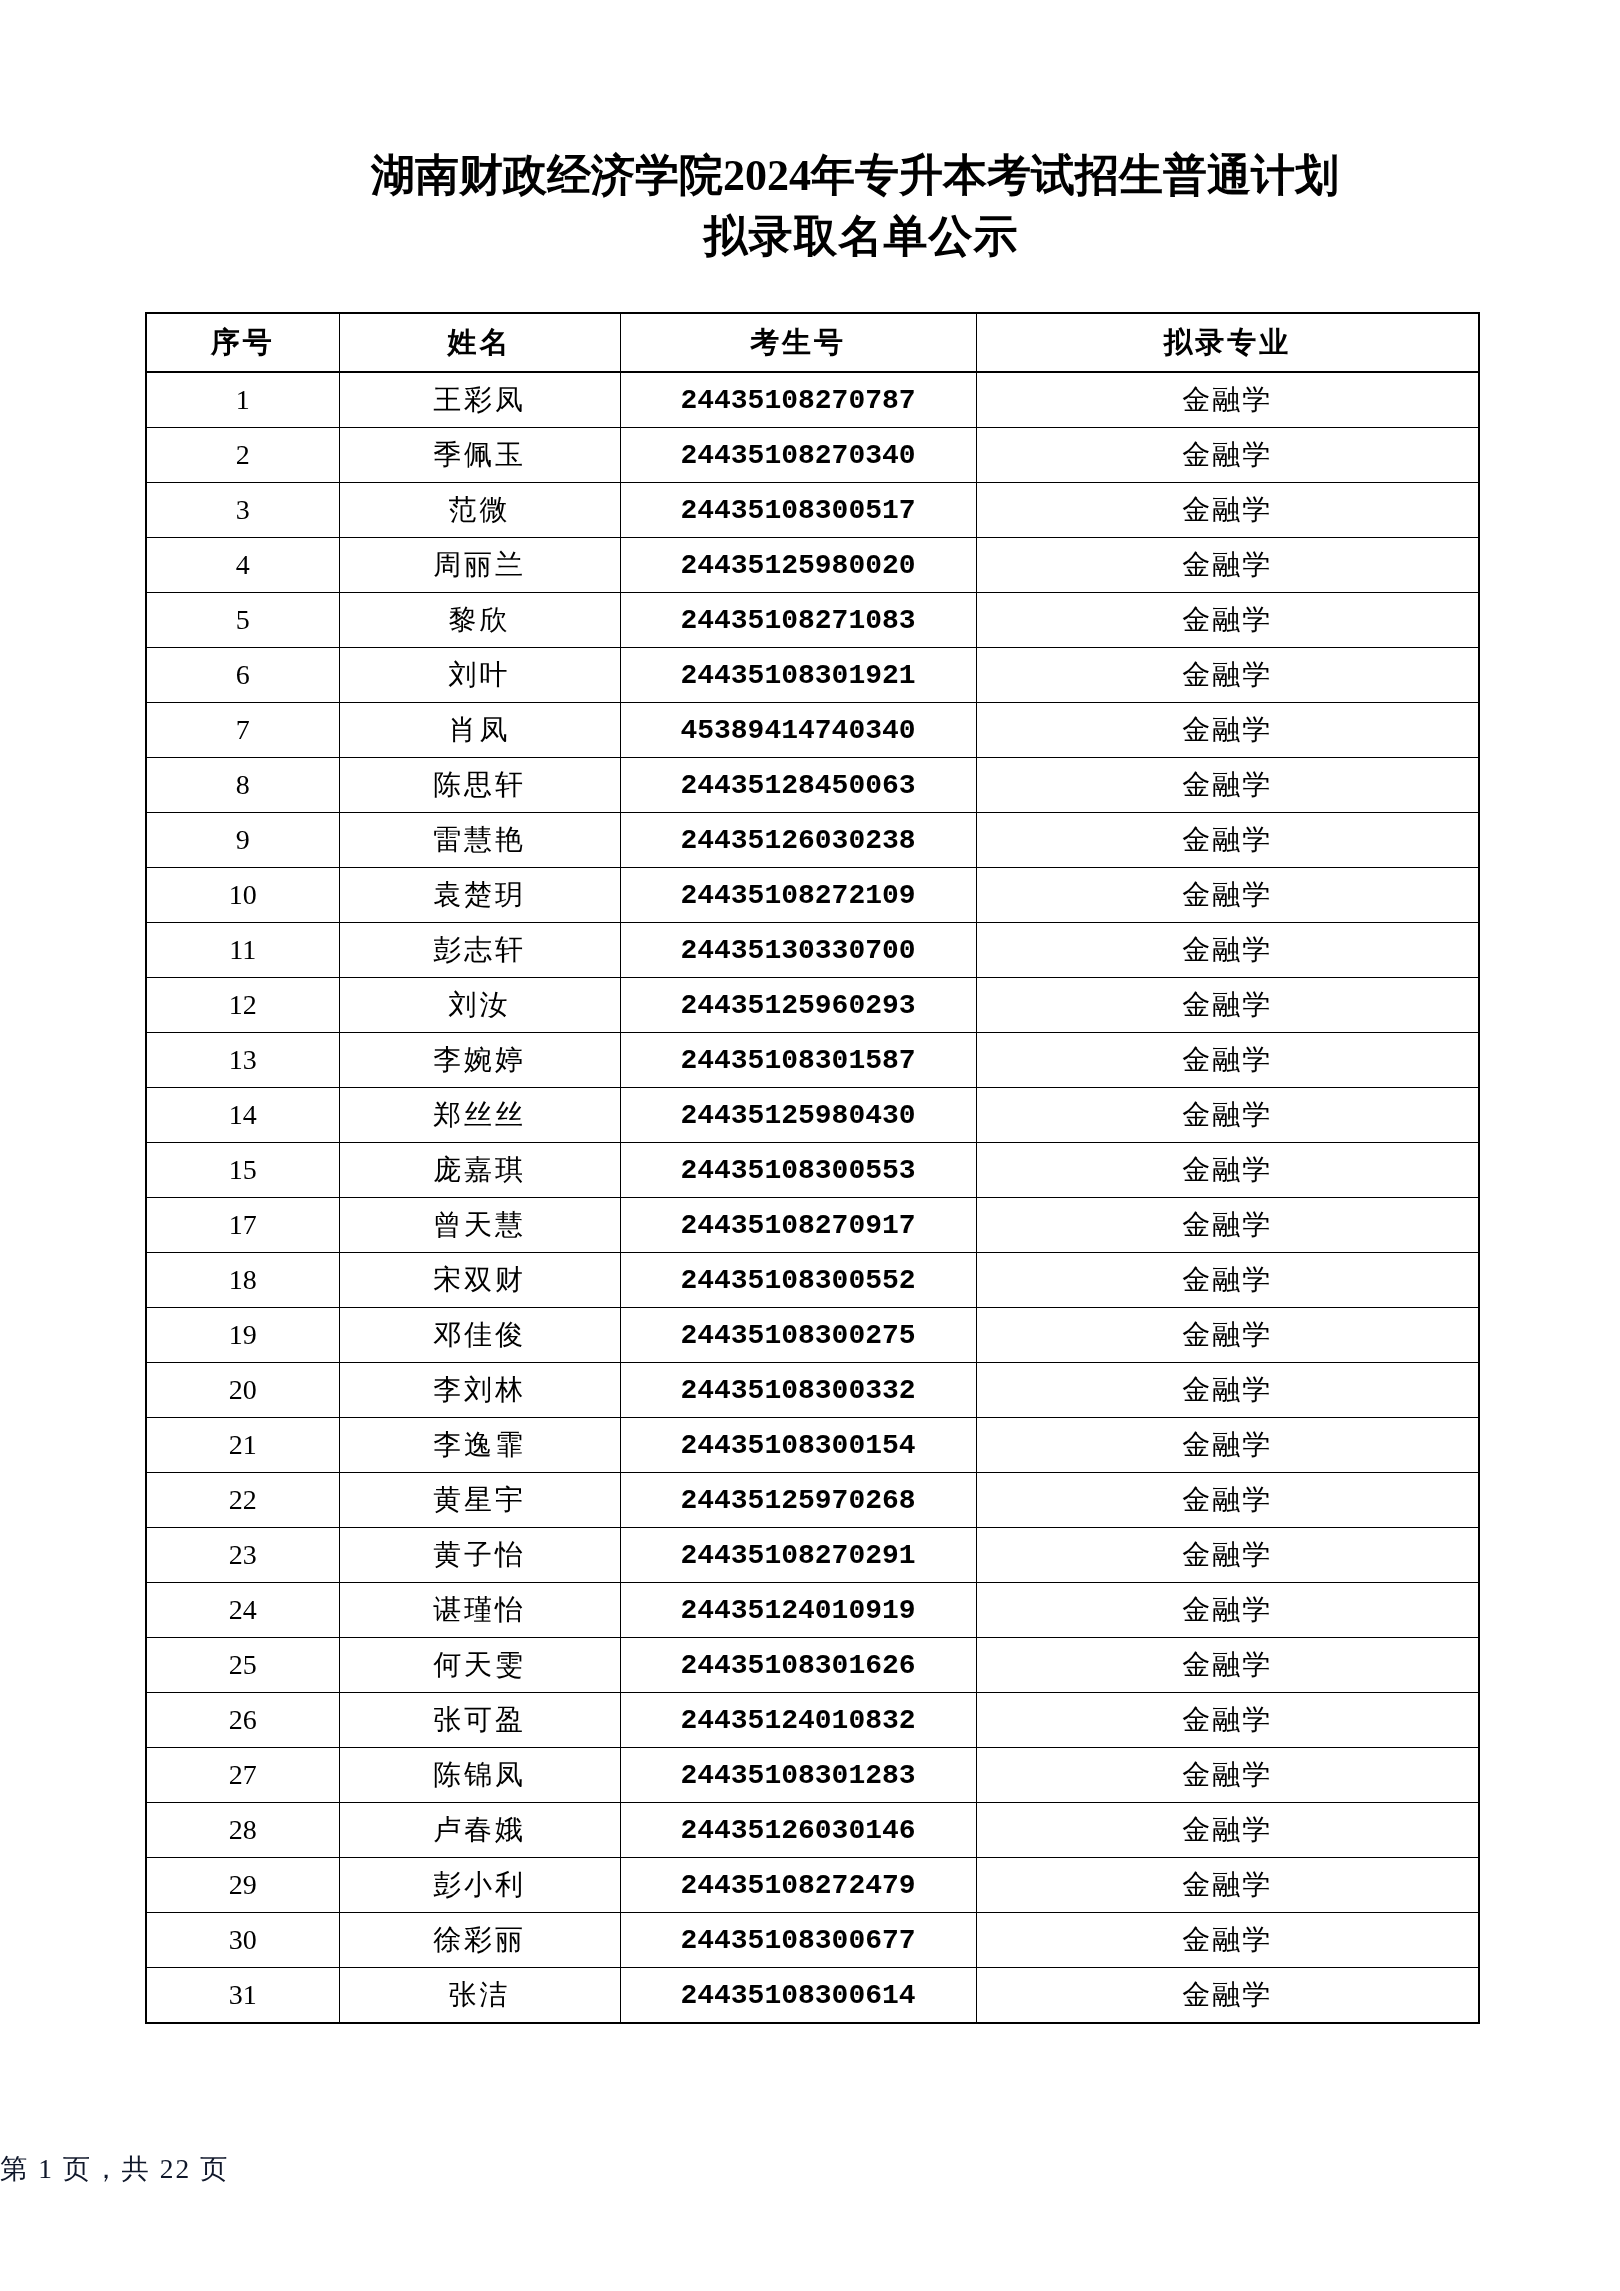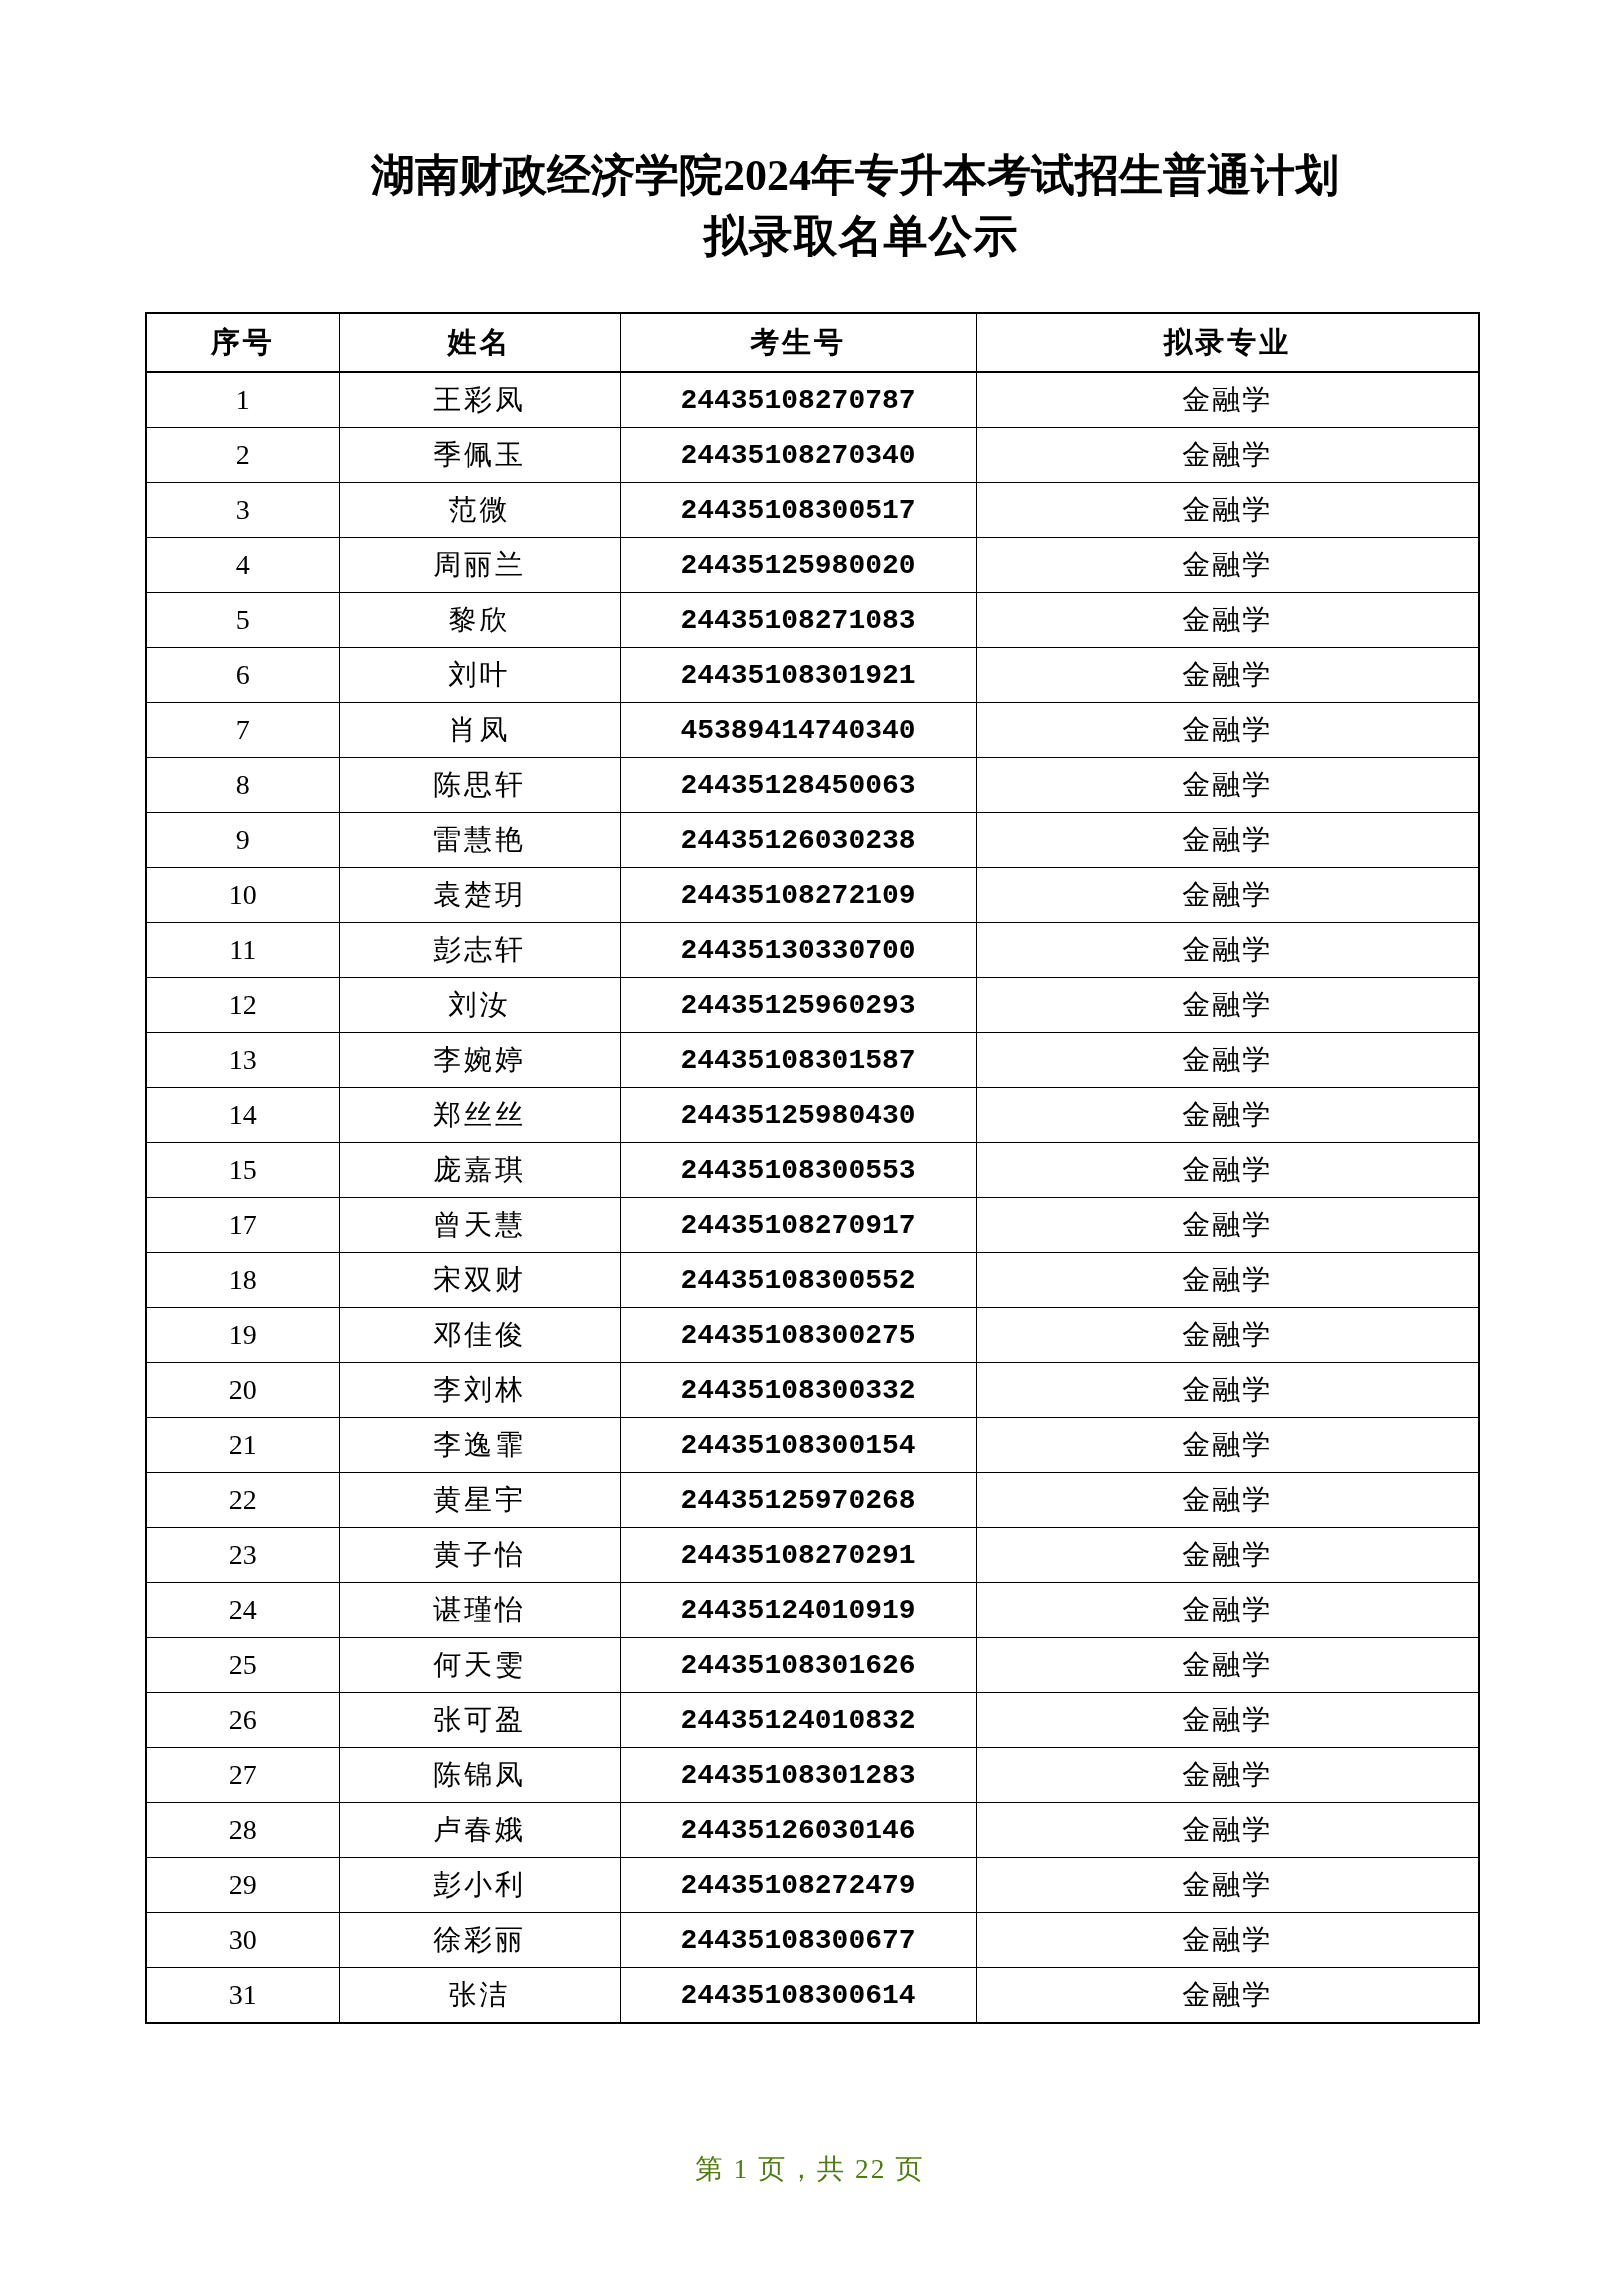--- a/index.html
+++ b/index.html
@@ -110,25 +110,24 @@
     font-size: 27.4px;
     letter-spacing: 2px;
   }
 
   
   .page-footer {
     position: absolute;
     left: 0;
     top: 2151px;
     width: 1620px;
-    text-align: center;
     font-family: "Liberation Serif", "DejaVu Serif", serif;
     font-size: 27.4px;
     letter-spacing: 2px;
-    color: #4d7c0f;
+    color: #0f172a;
   }
 </style>
 </head>
 <body>
 
 <div class="page">
 
   <div class="doc-title">
     <span class="title-line title-line-1">湖南财政经济学院2024年专升本考试招生普通计划</span>
     <span class="title-line title-line-2">拟录取名单公示</span>

